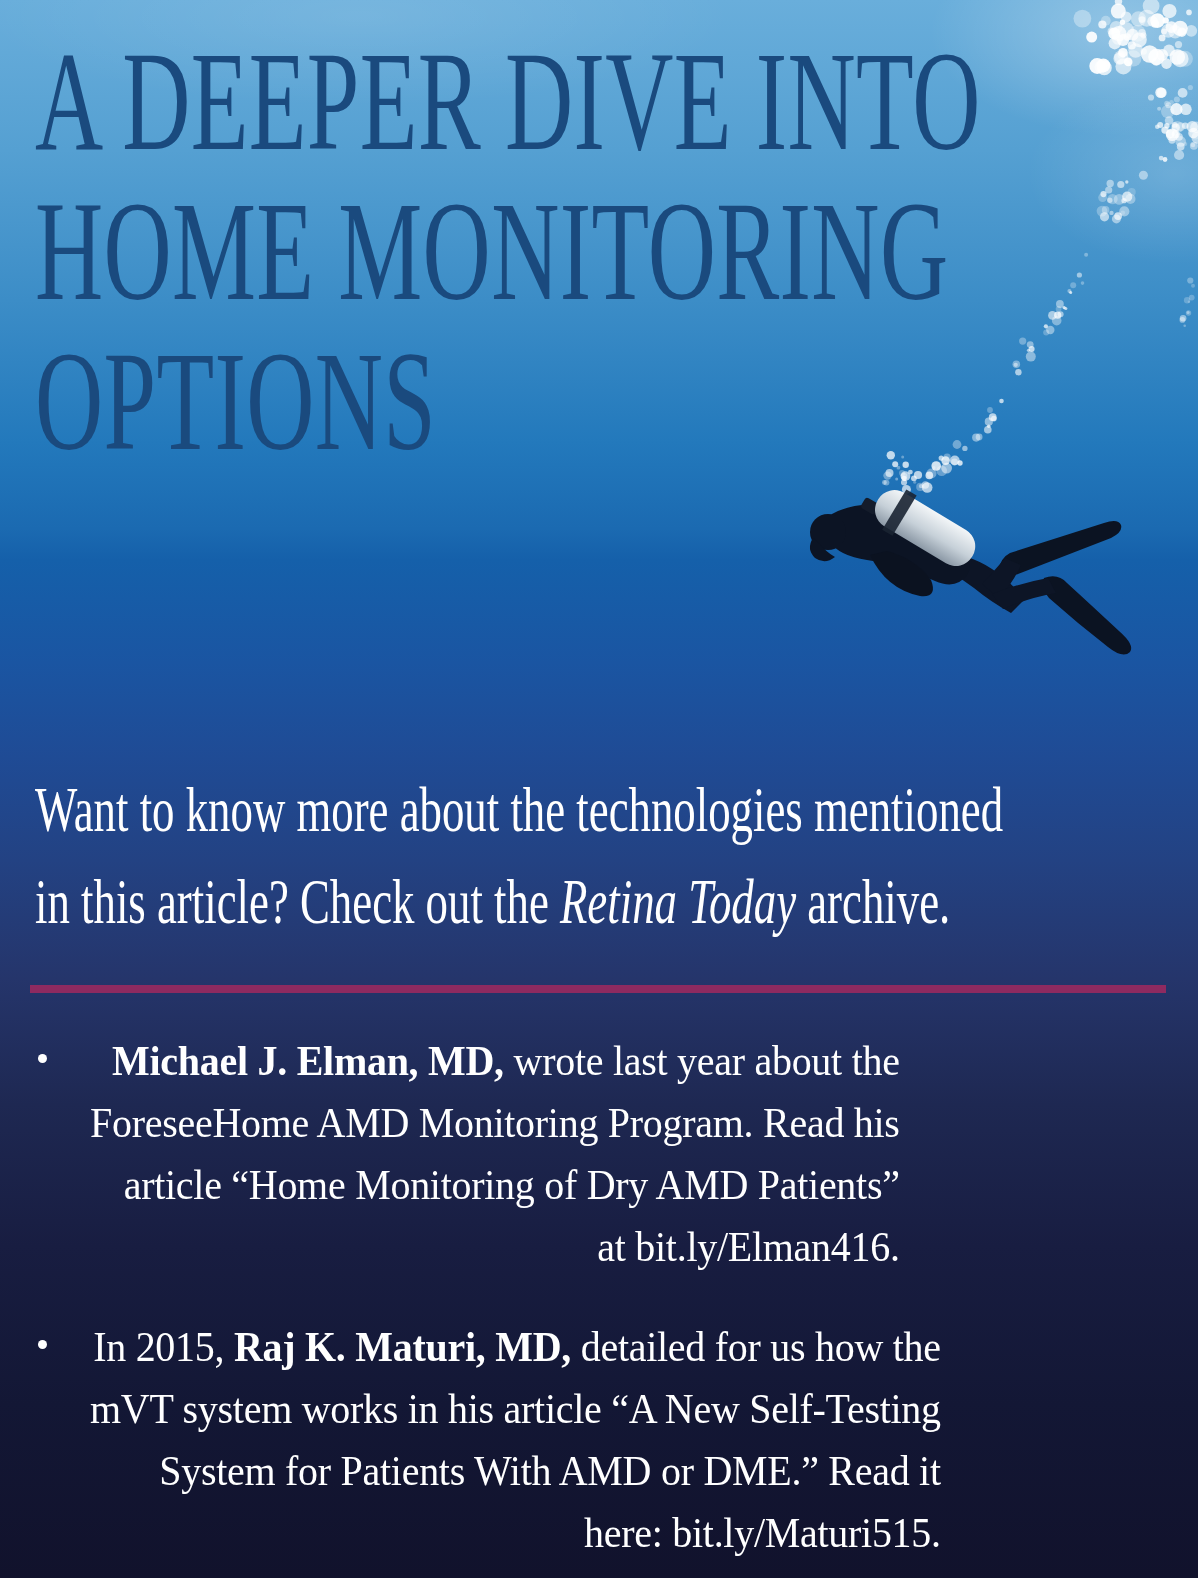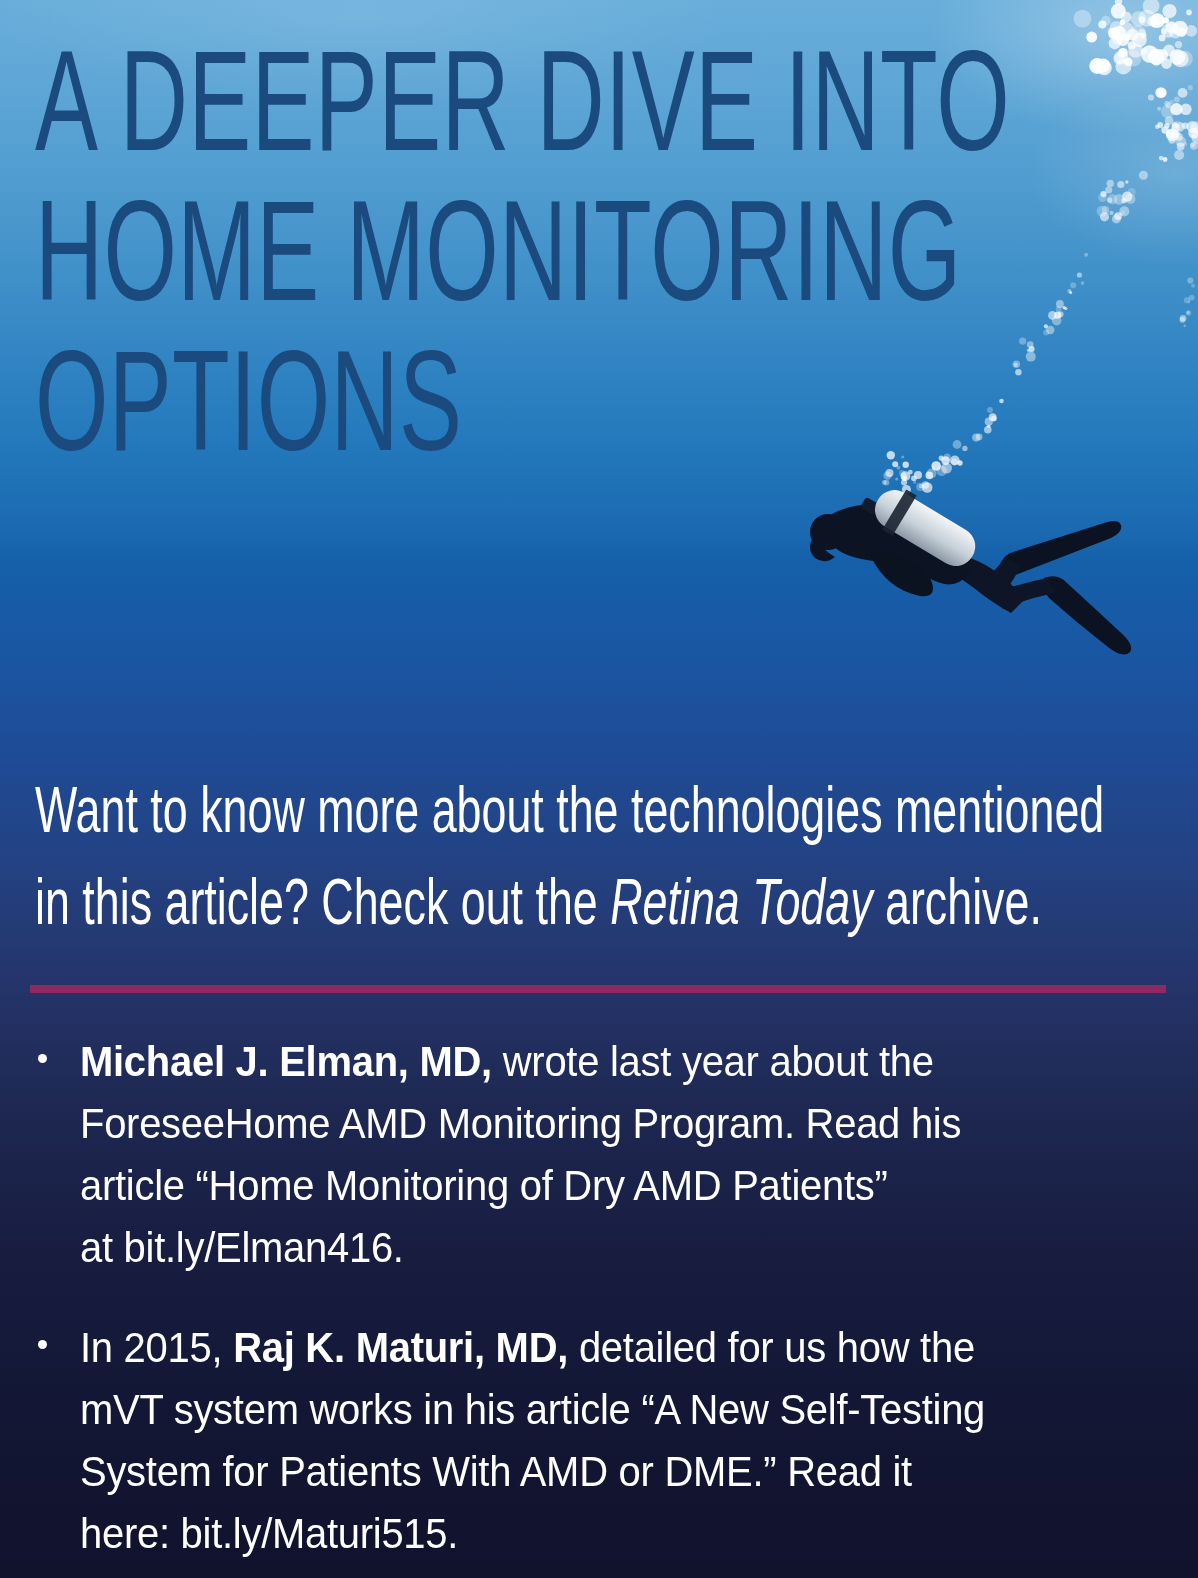--- a/index.html
+++ b/index.html
@@ -1,20 +1,20 @@
 <!DOCTYPE html>
 <html style="--title-color: #1a4a7e; --divider-color: #8e2a60;"><head>
 <meta charset="utf-8">
 <style>
   html,body{margin:0;padding:0;background:#000;}
   .page{
     position:relative;
     width:1198px;height:1578px;
     overflow:hidden;
-    font-family:Liberation Sans, sans-serif;
+    font-family:Liberation Serif, serif;
   }
   .bg{
     position:absolute;inset:0;
     background:
       radial-gradient(ellipse 280px 150px at 94% 2%, rgba(255,255,255,0.30), rgba(255,255,255,0) 70%),
       radial-gradient(ellipse 210px 130px at 98% 11%, rgba(255,255,255,0.16), rgba(255,255,255,0) 70%),
       radial-gradient(ellipse 500px 120px at 30% 1%, rgba(255,255,255,0.10), rgba(255,255,255,0) 75%),
       linear-gradient(180deg,
         #69aedb 0%,
         #55a0d2 9.5%,
@@ -56,21 +56,21 @@
   }
   .refs{
     position:absolute;left:35px;top:1030px;width:1120px;
     margin:0;padding:0;list-style:none;color:#ffffff;
   }
   .refs li{display:flex;margin:0 0 38px 0;}
   .dot{
     flex:0 0 auto;width:9px;height:9px;border-radius:50%;
     background:#ffffff;margin:24px 0 0 3px;
   }
-  .blines{margin-left:33px;}
+  .blines{margin-left:43px;text-align:right;}
   .bline{
     font-size:43px;line-height:62px;font-weight:400;letter-spacing:-0.3px;
     transform:scaleX(0.93);transform-origin:0 50%;white-space:nowrap;
   }
   .bline b{font-weight:bold;}
 </style>
 </head>
 <body>
 
 <div class="page">

